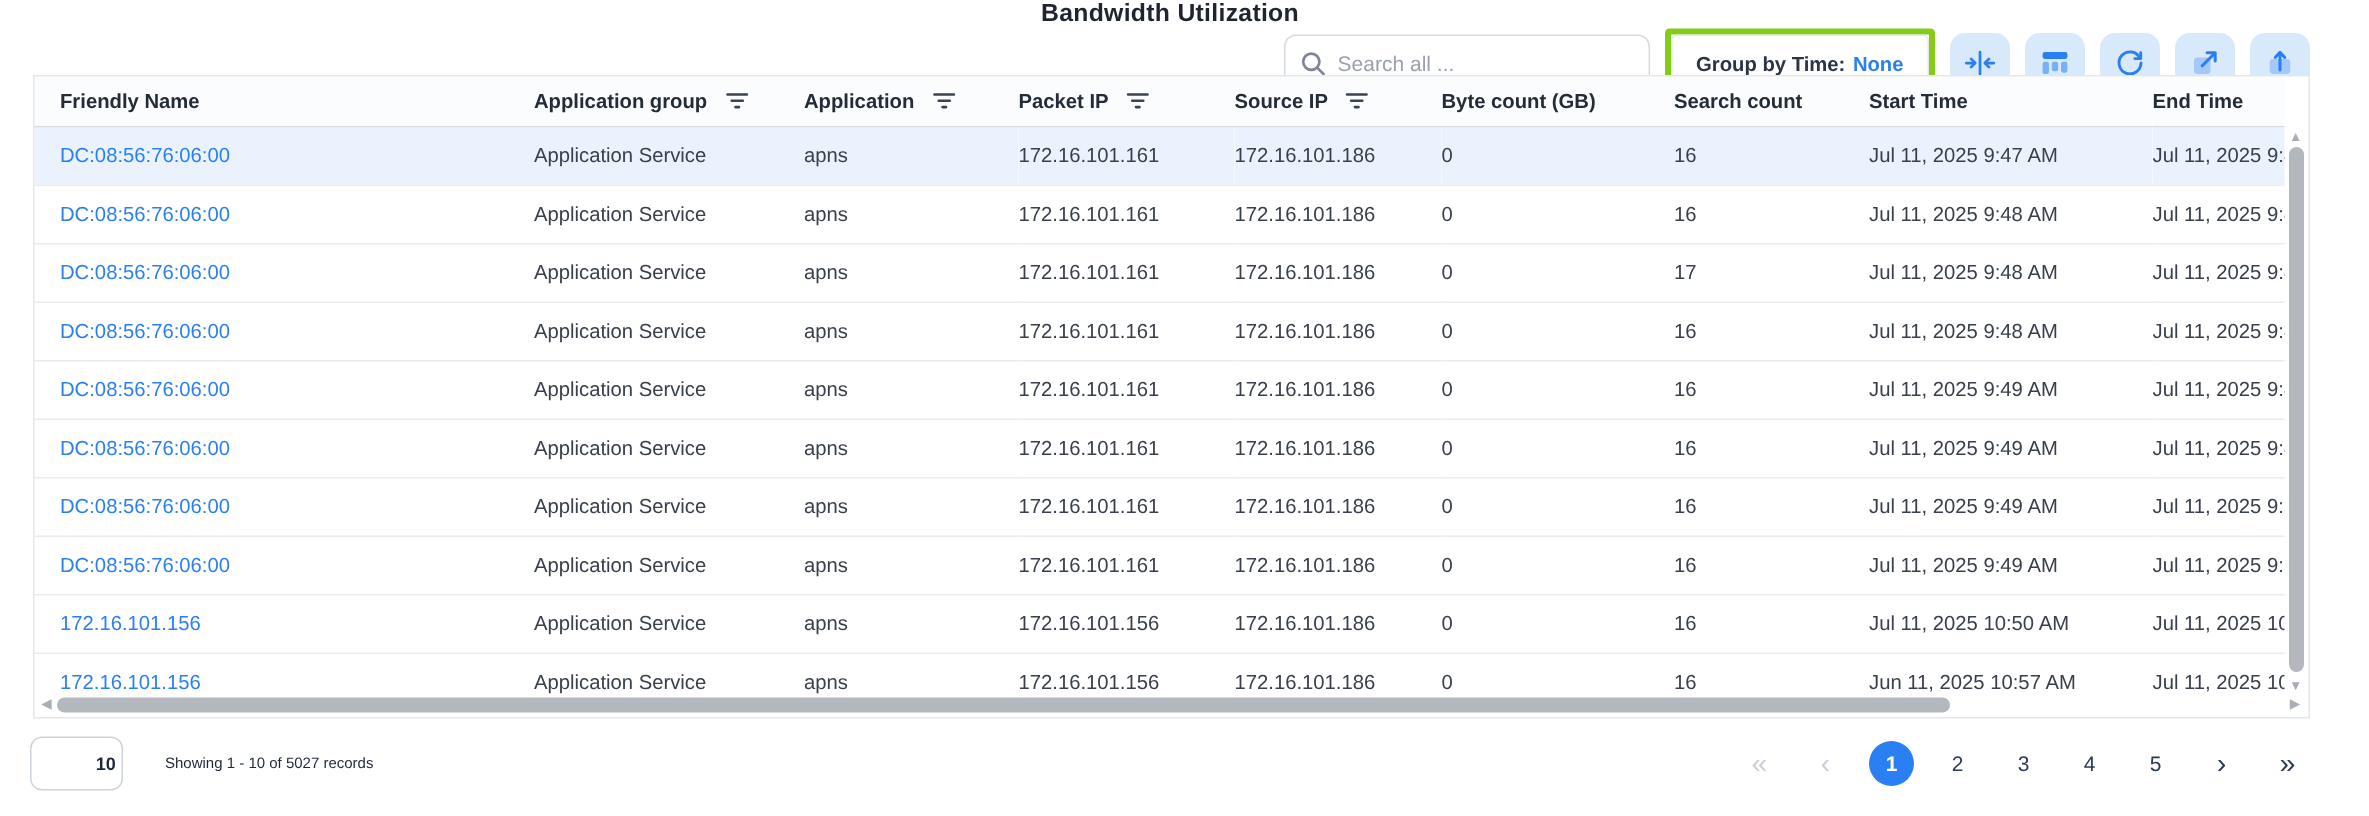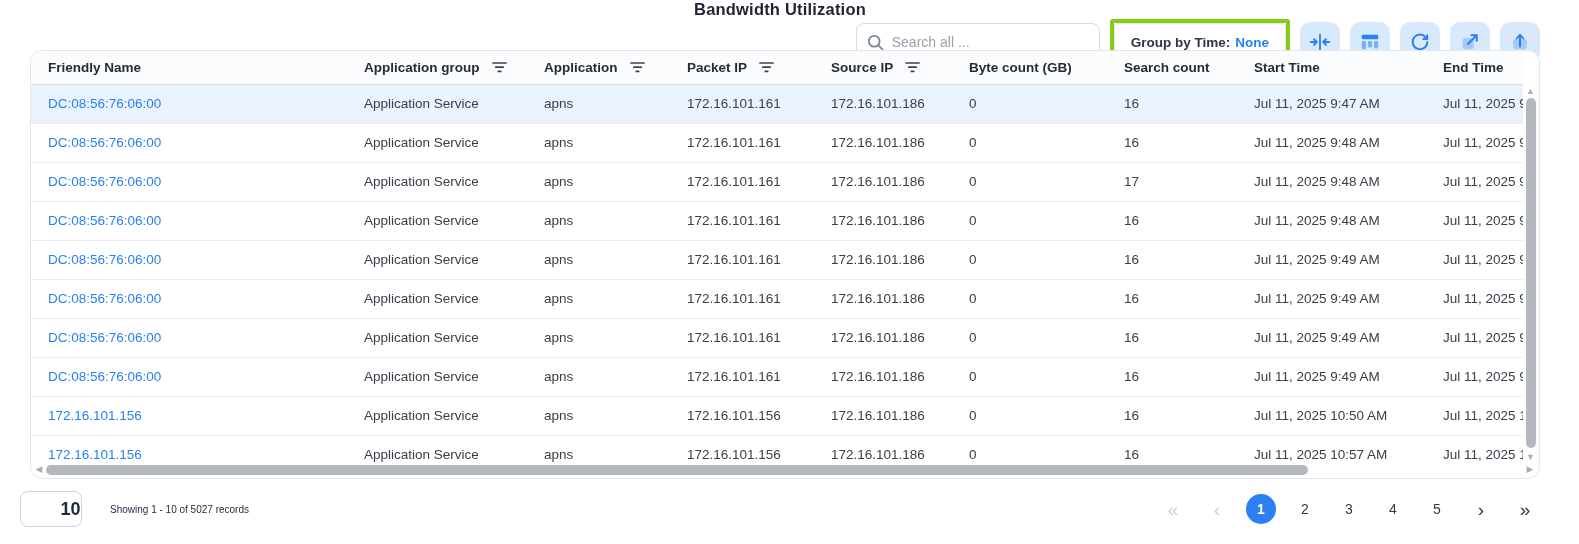--- a/index.html
+++ b/index.html
@@ -21,21 +21,21 @@
   .red-annotation { border:4px solid #84cc16; border-radius:3px; }
   .groupby-btn { height:38px; background:#fff; border:1px solid #e3e7ec; border-radius:4px;
     display:flex; align-items:center; padding:0 16px; font-size:13.5px; font-weight:700;
     color:#2b3546; cursor:pointer; white-space:nowrap; }
   .groupby-btn .val { color:#2a7ff2; margin-left:5px; }
 
   .icon-btn { width:40px; height:40px; border:none; border-radius:10px; background:#d9e9fc;
     display:flex; align-items:center; justify-content:center; cursor:pointer; }
 
   
-  .card { position:relative; margin:0 39px 0 30px; border:1px solid #e3e7ec; border-radius:12px;
+  .card { position:relative; margin:0 39px 0 22px; border:1px solid #e3e7ec; border-radius:0;
     background:#fff; height:429px; overflow:hidden; }
   table { border-collapse:collapse; table-layout:fixed; width:calc(100% - 16px); }
   col.c0{width:333px} col.c1{width:180px} col.c2{width:143px} col.c3{width:144px}
   col.c4{width:138px} col.c5{width:155px} col.c6{width:130px} col.c7{width:189px}
   thead th { height:33px; text-align:left; font-size:13.5px; font-weight:700; color:#242c38;
     background:#fbfcfd; border-bottom:1px solid #d8dce2; white-space:nowrap; overflow:hidden;
     vertical-align:middle; cursor:pointer; }
   thead th .th-inner { display:flex; align-items:center; gap:12px; }
   th:first-child, td:first-child { padding-left:17px; }
   tbody td { height:39px; font-size:13.5px; color:#39404b; border-bottom:1px solid #e9ebef;
@@ -55,21 +55,21 @@
   .hscroll { position:absolute; left:3px; right:17px; bottom:2px; height:13px; }
   .hscroll .arrow { position:absolute; top:0; width:10px; height:13px; color:#a9aeb6;
     font-size:9px; line-height:13px; text-align:center; cursor:pointer; }
   .hscroll .left { left:0; } .hscroll .right { right:-13px; }
   .hscroll .thumb { position:absolute; left:12px; width:1262px; top:1.5px; height:10px;
     background:#b3b8bf; border-radius:6px; cursor:pointer; }
 
   
   .footerbar { display:flex; align-items:center; padding:12px 39px 0 20px; }
   .pagesize { width:62px; height:36px; border:1px solid #cdd4dd; border-radius:8px; background:#fff;
-    display:flex; align-items:center; justify-content:center; gap:9px; font-size:18px;
+    display:flex; align-items:center; justify-content:center; gap:9px; font-size:12px;
     color:#1d2939; font-weight:600; cursor:pointer;padding-left:48px; }
   .showing { margin-left:28px; font-size:10px; color:#1d2939; }
   .pagination { margin-left:auto; display:flex; align-items:center; gap:14px; }
   .pg { min-width:30px; height:30px; display:flex; align-items:center; justify-content:center;
     font-size:14px; color:#2b3a52; cursor:pointer; border-radius:50%; padding:0 4px; }
   .pg.nav { font-size:19px; line-height:1; }
   .pg.disabled { color:#c8cfd9; cursor:default; }
   .pg.active { background:#2a7ff2; color:#fff; font-weight:600; }
 </style>
 </head>
@@ -317,21 +317,21 @@
         <td>Jul 11, 2025 10:</td>
       </tr>
       <tr>
         <td><a class="link">172.16.101.156</a></td>
         <td>Application Service</td>
         <td>apns</td>
         <td>172.16.101.156</td>
         <td>172.16.101.186</td>
         <td>0</td>
         <td>16</td>
-        <td>Jul 11, 2025 10:57 AM</td>
+        <td>Jun 11, 2025 10:57 AM</td>
         <td>Jul 11, 2025 10:</td>
       </tr>
     </tbody>
   </table>
 
   <div class="vscroll">
     <div class="arrow up">▲</div>
     <div class="thumb"></div>
     <div class="arrow down">▼</div>
   </div>

